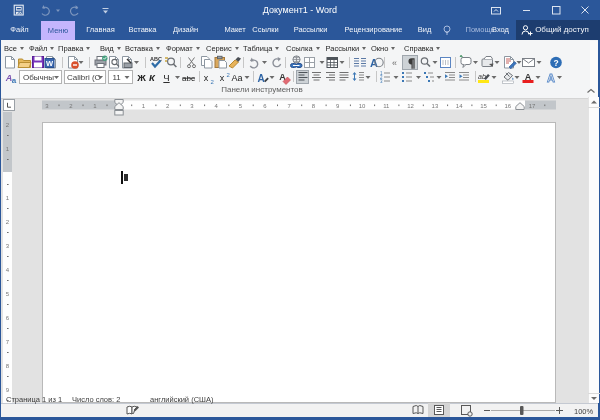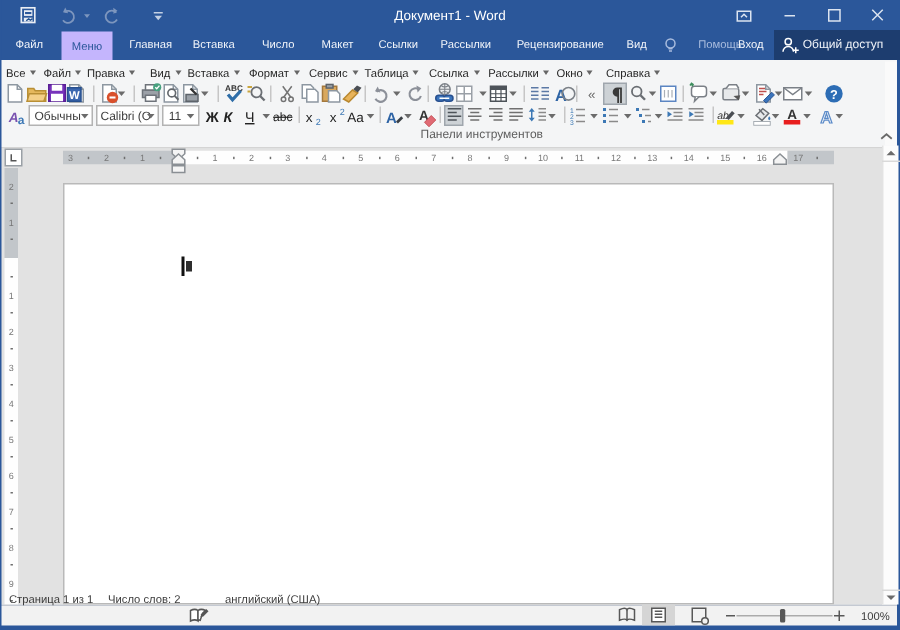--- a/index.html
+++ b/index.html
@@ -76,22 +76,22 @@
     <path d="M523 10.5 h7"></path>
     <rect x="552.5" y="6.5" width="7.5" height="7.5"></rect>
     <path d="M581.5 6.5 l7 7 M588.5 6.5 l-7 7"></path>
   </g>
 </svg>
 
 <div class="abs" id="menutab">Меню</div>
 <div class="abs tab" style="left:19.5px">Файл</div>
 <div class="abs tab" style="left:100.5px">Главная</div>
 <div class="abs tab" style="left:142.5px">Вставка</div>
-<div class="abs tab" style="left:185.5px">Число</div>
-<div class="abs tab" style="left:225px">Макет</div>
+<div class="abs tab" style="left:185.5px">Дизайн</div>
+<div class="abs tab" style="left:235px">Макет</div>
 <div class="abs tab" style="left:265.5px">Ссылки</div>
 <div class="abs tab" style="left:310.5px">Рассылки</div>
 <div class="abs tab" style="left:373.5px">Рецензирование</div>
 <div class="abs tab" style="left:424.5px">Вид</div>
 <div class="abs tab" style="left:480px;color:#A9BCDE">Помощь</div>
 <div class="abs tab" style="left:500.5px">Вход</div>
 <div class="abs" id="sharebox"></div>
 <div class="abs tab" style="left:562px;z-index:2;font-size:8px">Общий доступ</div>
 <svg class="abs" style="left:440px;top:24px;z-index:2" width="100" height="14">
 
@@ -421,21 +421,21 @@
   <g>
       <text x="528" y="39.5" font-size="9" fill="#333" text-anchor="middle" font-weight="bold">А</text>
      <rect x="522.5" y="40" width="11" height="3" fill="#E81E1E"></rect>
     </g>
   <use href="#car" x="535.5" y="36"></use>
 
   <text x="551" y="42" font-size="11" fill="none" stroke="#5B8BC9" stroke-width="0.8" text-anchor="middle" font-weight="bold">А</text>
   <use href="#car" x="557" y="36"></use>
 </svg>
 
-<div class="abs" style="left:162px;top:85px;width:200px;text-align:right;font-size:8px;color:#5E5E5E">Панели инструментов</div>
+<div class="abs" style="left:162px;top:85px;width:200px;text-align:center;font-size:8px;color:#5E5E5E">Панели инструментов</div>
 <svg class="abs" style="left:585px;top:87px" width="14" height="9">
   <path d="M2.5 5.5 l3.5 -3 l3.5 3" stroke="#6B6B6B" fill="none" stroke-width="1.2"></path>
 </svg>
 
 <div class="abs" style="left:42px;top:122px;width:514px;height:281px;background:#FFF;border:1px solid #B9B9B9;box-sizing:border-box"></div>
 
 <div class="abs" style="left:121px;top:171px;width:1.5px;height:13px;background:#111"></div>
 <div class="abs" style="left:123.5px;top:174px;width:4px;height:7px;background:#2E2E2E"></div>
 
 <svg class="abs" style="left:0;top:98px" width="600" height="20" font-family="Liberation Sans,sans-serif">

